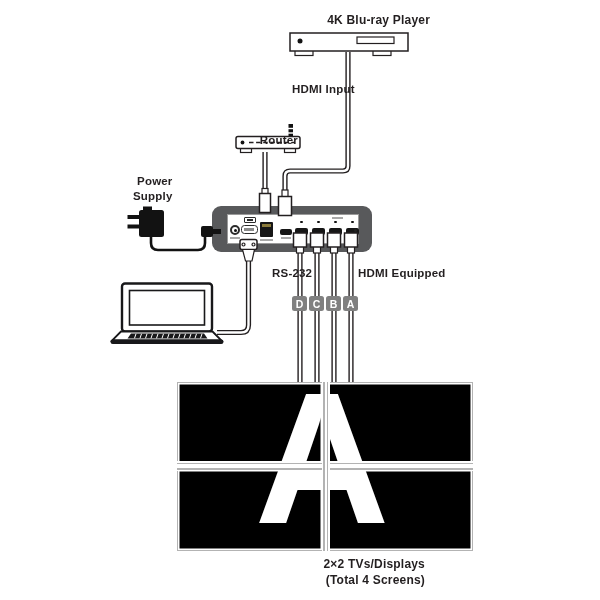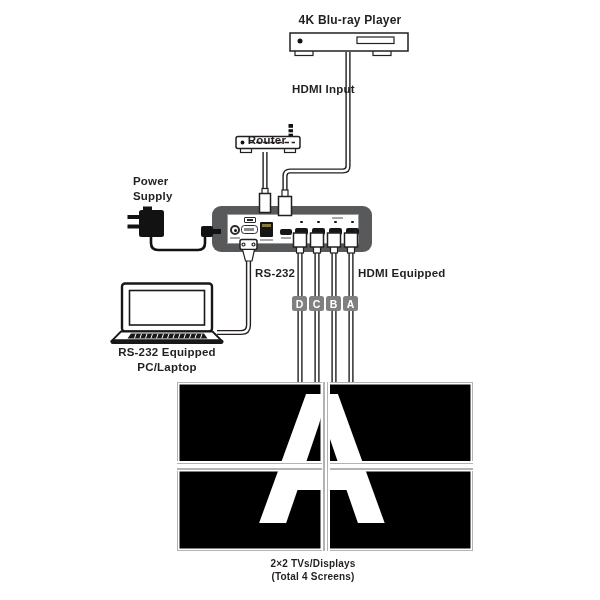--- a/index.html
+++ b/index.html
@@ -2,23 +2,23 @@
 <html style="--ink: #231f20; --device-body: #58595b; --panel-border: #9a9a9a; --tag-bg: #808080; --bezel: #b3b3b3; --screen: #000000; --letter: #ffffff;"><head>
 <meta charset="utf-8">
 <style>
   html,body{margin:0;padding:0;background:#fff;}
   #canvas{
     position:relative;width:600px;height:600px;background:#fff;overflow:hidden;
     font-family:"Liberation Sans","DejaVu Sans",sans-serif;color:var(--ink,#231f20);
   }
   .lbl{
     position:absolute;font-weight:bold;font-size:11.5px;line-height:1.3;
-    color:var(--ink,#231f20);letter-spacing:.2px;white-space:pre-line;
+    color:var(--ink,#231f20);letter-spacing:.2px;white-space:pre-line;text-align:right;
   }
-  .ta-c{text-align:center;}
+  .ta-c{text-align:right;}
 
   
   .device{position:absolute;left:212px;top:206px;width:160px;height:46px;
     background:var(--device-body,#58595b);border-radius:9px;}
   .panel{position:absolute;left:227px;top:214px;width:132px;height:30px;
     background:#fff;border:1px solid var(--panel-border,#9a9a9a);box-sizing:border-box;}
   .panel .port{position:absolute;box-sizing:border-box;}
   .jack{left:2px;top:10px;width:10px;height:10px;border:2px solid #2b2b2b;border-radius:50%;}
   .jack i{position:absolute;left:1.5px;top:1.5px;width:3px;height:3px;background:#111;border-radius:50%;}
   .usb{left:15.5px;top:2px;width:12px;height:6px;border:1.3px solid #2b2b2b;border-radius:1px;}
@@ -225,19 +225,17 @@
   <div class="tag" style="left:292px">D</div>
   <div class="tag" style="left:309px">C</div>
   <div class="tag" style="left:326px">B</div>
   <div class="tag" style="left:343px">A</div>
 
   <div class="lbl ta-c" style="left:270px;top:13px;width:160px;font-size:12px;z-index:5">4K Blu-ray Player</div>
   <div class="lbl" style="left:292px;top:82px;z-index:5">HDMI Input</div>
   <div class="lbl ta-c" style="left:236px;top:133px;width:62px;z-index:5">Router</div>
   <div class="lbl" style="left:133px;top:174px;z-index:5">Power
 Supply</div>
-  <div class="lbl" style="left:255px;top:266px;z-index:5">RS-232</div>
+  <div class="lbl" style="left:272px;top:266px;z-index:5">RS-232</div>
   <div class="lbl" style="left:358px;top:266px;z-index:5">HDMI Equipped</div>
-  <div class="lbl ta-c" style="left:96px;top:345px;width:142px;z-index:5">RS-232 Equipped
-PC/Laptop</div>
-  <div class="lbl ta-c" style="left:213px;top:557px;width:200px;font-size:10px;z-index:5">2×2 TVs/Displays
+  <div class="lbl ta-c" style="left:225px;top:557px;width:200px;font-size:12px;z-index:5">2×2 TVs/Displays
 (Total 4 Screens)</div>
 </div>
 
 </body></html>

